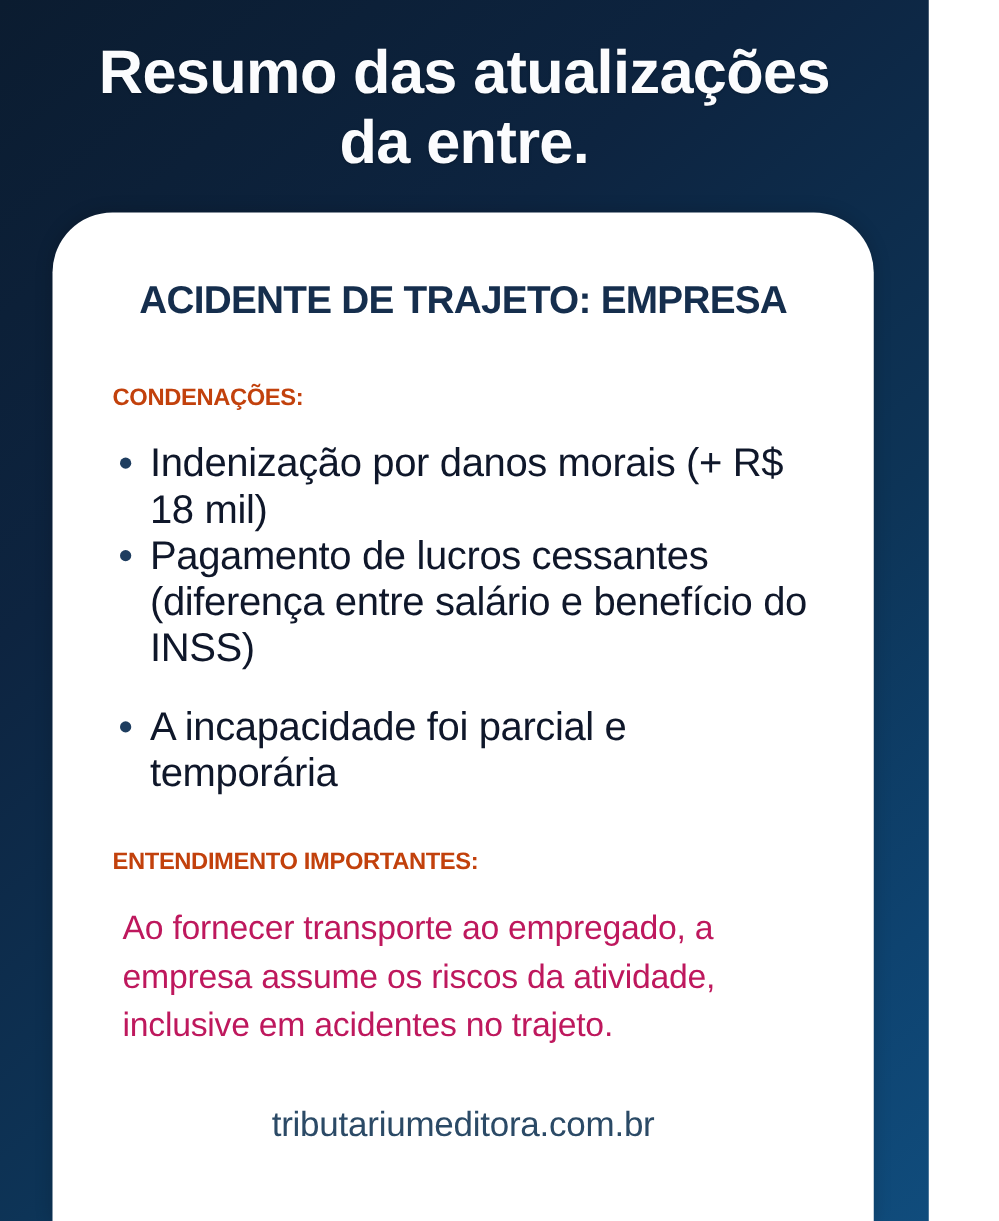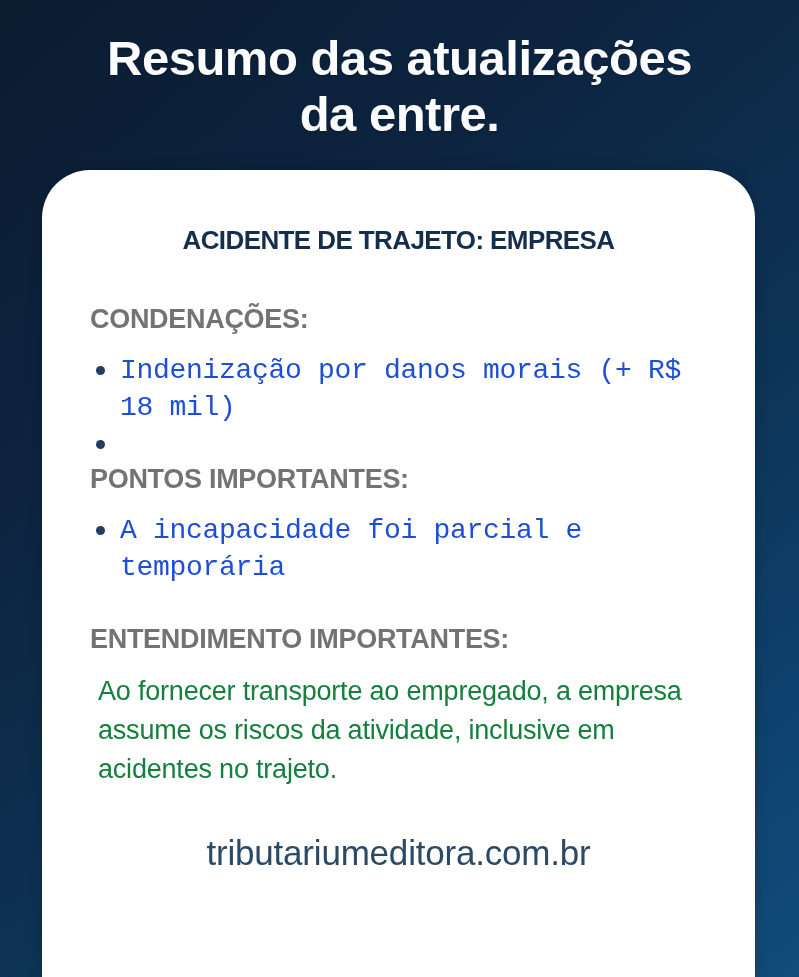--- a/index.html
+++ b/index.html
@@ -3,21 +3,21 @@
 <meta charset="utf-8">
 <style>
   * { margin: 0; padding: 0; box-sizing: border-box; }
   html, body {
     width: 799px; height: 977px;
     overflow: hidden;
     font-family: "Liberation Sans", "DejaVu Sans", sans-serif;
   }
   .post {
     position: relative;
-    width: 799px; height: 977px;
+    width: 743px; height: 977px;
     background: linear-gradient(140deg, #0b1c30 0%, #0d2440 32%, #0d3457 62%, #0e4370 85%, #104c7c 100%);
     overflow: hidden;
   }
   
   .post-header {
     position: absolute;
     top: 30px; left: 0; right: 0;
     text-align: center;
     color: #fbfcfe;
   }
@@ -35,66 +35,65 @@
     left: 42px; right: 44px;
     top: 170px; bottom: 0;
     background: #ffffff;
     border-radius: 48px 48px 0 0;
     box-shadow: 0 0 14px rgba(0,0,0,0.18);
     padding: 50px 48px 0 48px;
   }
   .card-title {
     text-align: center;
     color: #152e4d;
-    font-size: 26px;
+    font-size: 31px;
     font-weight: bold;
     line-height: 40px;
     letter-spacing: -0.6px;
     margin-bottom: 42px;
   }
   .card-title .tline { display: block; }
   .section { margin-bottom: 26px; }
   .section-heading {
-    color: #737373;
-    font-size: 27px;
+    color: #c2410c;
+    font-size: 19px;
     font-weight: bold;
     line-height: 34px;
     letter-spacing: -0.3px;
     margin-bottom: 16px;
     margin-top: 36px;
   }
   .bullet-list { list-style: none; }
   .bullet-item {
     position: relative;
     padding-left: 30px;
-    color: #1d4ed8;
-    font-size: 28px;
+    color: #0f172a;
+    font-size: 32px;
     line-height: 37px;
     letter-spacing: -0.3px;
-    font-family: Liberation Mono, monospace;
   }
   .dot {
     position: absolute;
     left: 6px; top: 14px;
     width: 9px; height: 9px;
     border-radius: 50%;
     background: #1e3d5f;
   }
   .section-paragraph {
-    color: #15803d;
+    color: #be185d;
     font-size: 27px;
     line-height: 39px;
     letter-spacing: -0.2px;
     padding-left: 8px;
     padding-right: 4px;
   }
   .site-footer {
     text-align: center;
     color: #2b4a66;
-    font-size: 35px;
+    font-size: 28px;
     letter-spacing: -0.2px;
     margin-top: 44px;
   }
 </style>
 </head>
 <body>
 
 <div class="post">
 
   <div class="post-header">
@@ -110,26 +109,26 @@
 
     <div class="section">
       <div class="section-heading">CONDENAÇÕES:</div>
       <ul class="bullet-list">
         <li class="bullet-item">
           <span class="dot"></span>
           <span>Indenização por danos morais (+ R$ 18 mil)</span>
         </li>
         <li class="bullet-item">
           <span class="dot"></span>
+          <span>Pagamento de lucros cessantes (diferença entre salário e benefício do INSS)</span>
         </li>
       </ul>
     </div>
 
     <div class="section">
-      <div class="section-heading">PONTOS IMPORTANTES:</div>
       <ul class="bullet-list">
         <li class="bullet-item">
           <span class="dot"></span>
           <span>A incapacidade foi parcial e temporária</span>
         </li>
       </ul>
     </div>
 
     <div class="section">
       <div class="section-heading">ENTENDIMENTO IMPORTANTES:</div>

